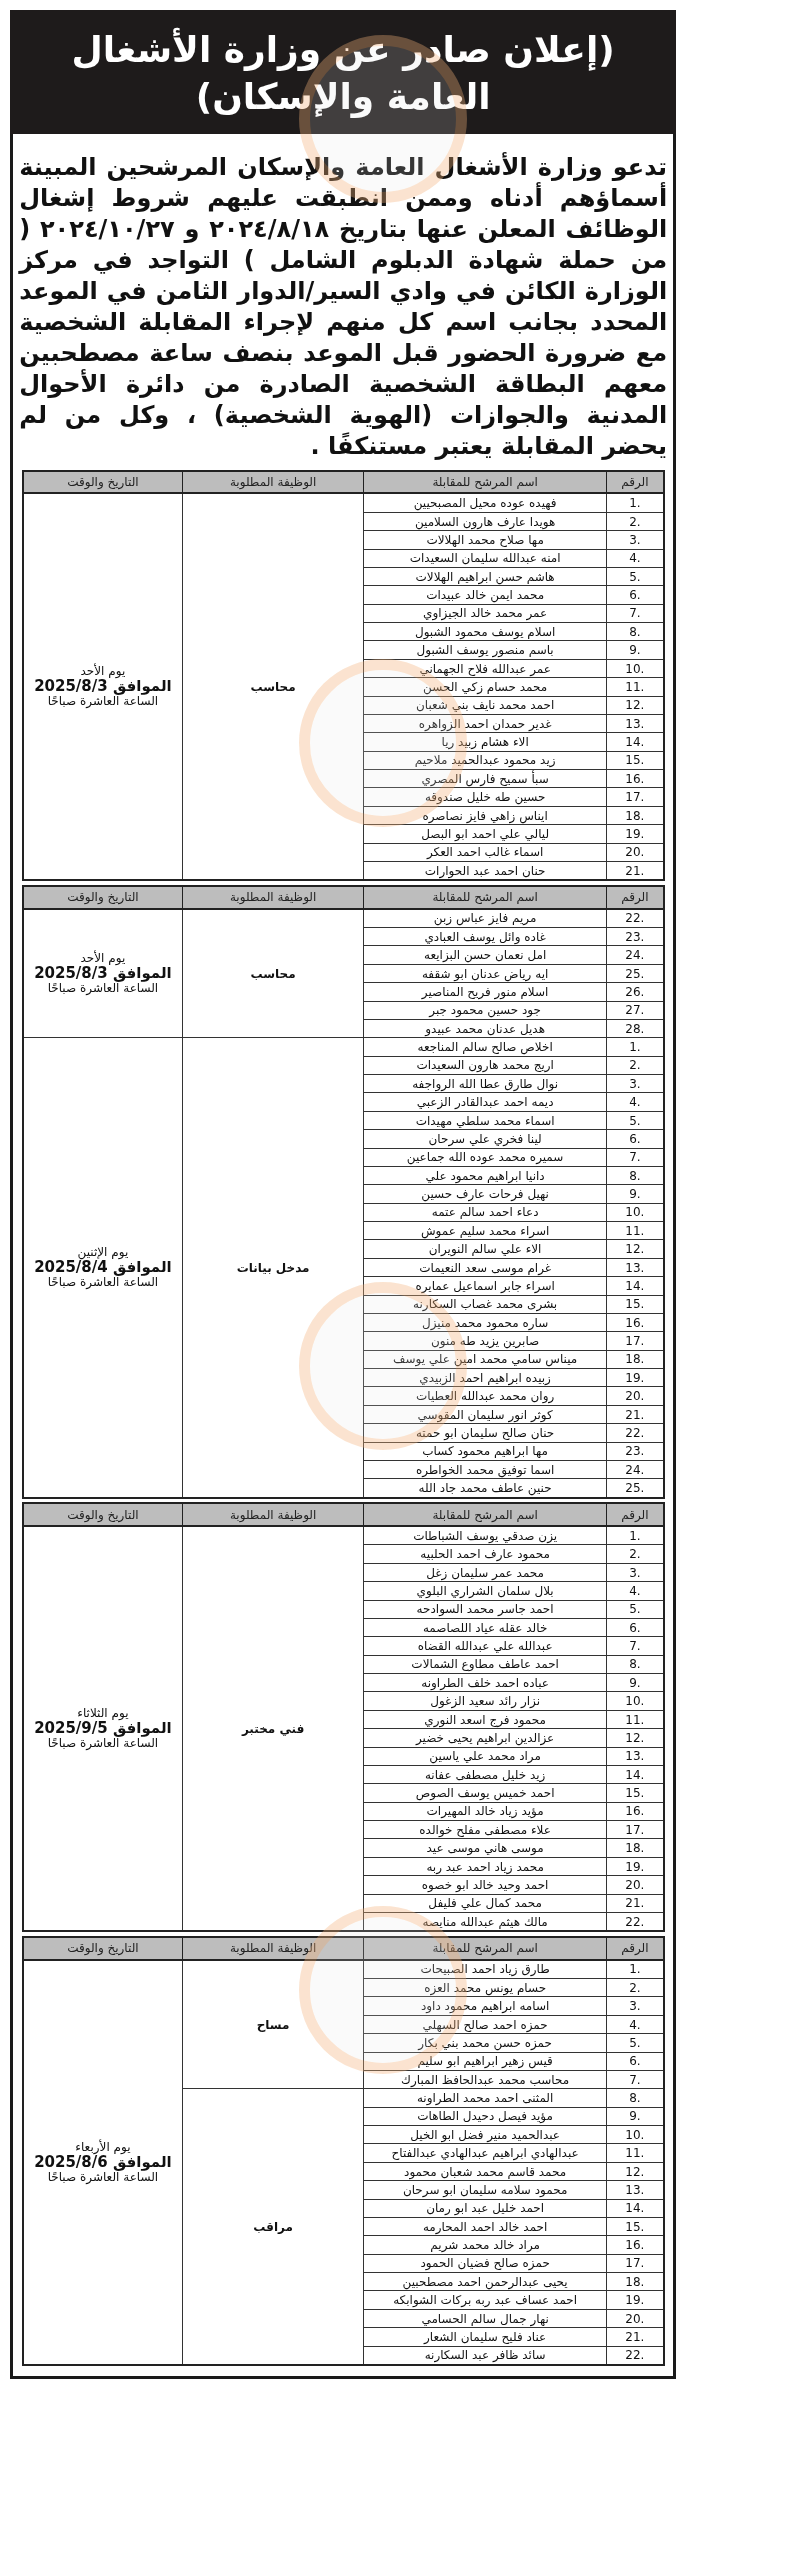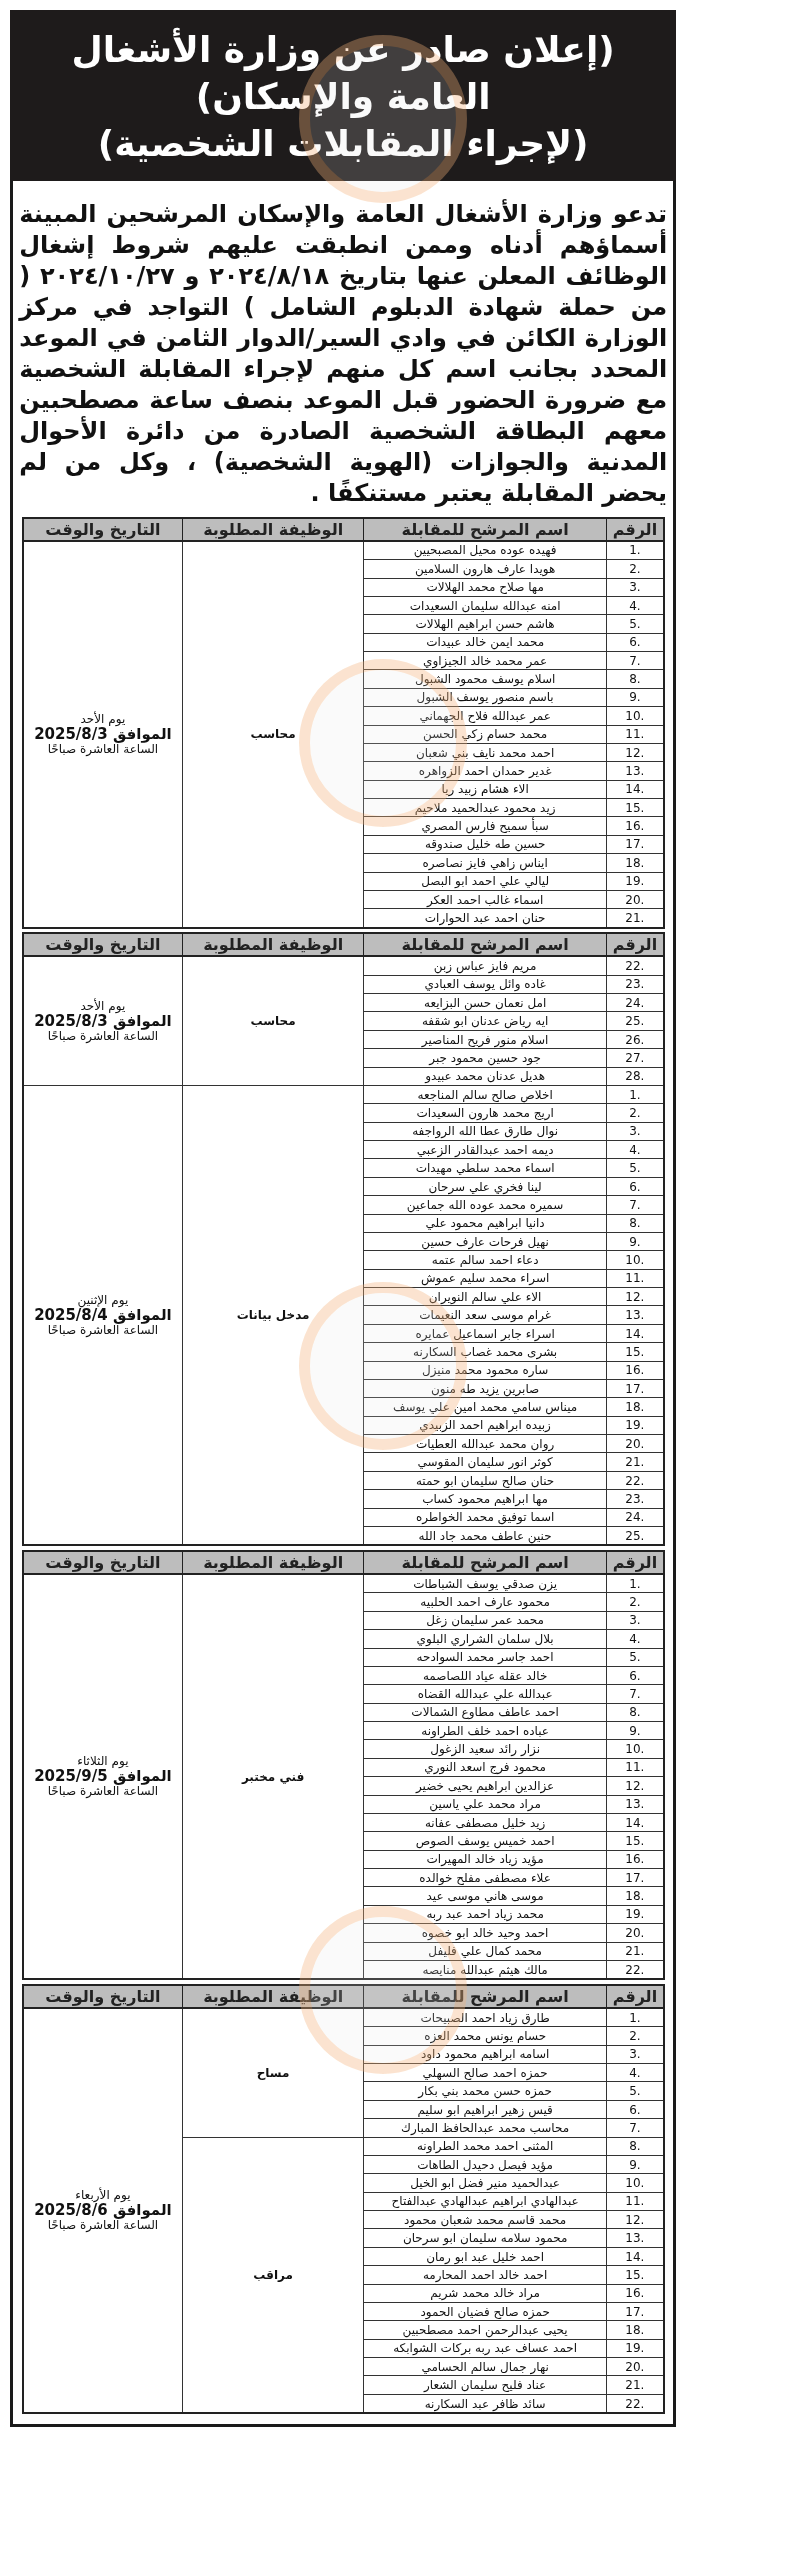--- a/index.html
+++ b/index.html
@@ -4,41 +4,40 @@
 <style>
   html, body { margin: 0; padding: 0; background: #ffffff; }
   body { width: 793px; font-family: "DejaVu Sans", sans-serif; color: #111; }
   .page { position: relative; width: 685px; box-sizing: border-box; padding: 10px 0 12.5px 0; }
   .frame { margin: 0 8.7px 0 10px; border: 3.1px solid #1a1a1a; border-top: none; position: relative; background: #fff; }
   .title-block { background: #1e1b1b; color: #fff; text-align: center; padding: 16px 6.2px 13.7px 6.2px; margin: 0 -3.1px; }
   .title-line { font-family: "DejaVu Sans", sans-serif; font-weight: bold; font-size: 36px; line-height: 47px; direction: rtl; }
   .intro { direction: rtl; text-align: justify; font-weight: bold; font-size: 24px; line-height: 31px; padding: 18.7px 6.2px 3.7px 6.2px; text-align-last: right; }
   .tables { padding: 3.7px 8.7px 6.2px 8.7px; }
   table.sched { width: 100%; border-collapse: collapse; direction: rtl; margin-bottom: 3.7px; border: 2.5px solid #222; table-layout: fixed; }
-  table.sched th { background: #bdbdbd; font-weight: bold; font-size: 16px; height: 18.7px; border: 1.2px solid #222; border-bottom: 2.5px solid #222; color: #222; }
+  table.sched th { background: #bdbdbd; font-weight: normal; font-size: 12px; height: 18.7px; border: 1.2px solid #222; border-bottom: 2.5px solid #222; color: #222; }
   table.sched td { border: 0.9px solid #333; font-size: 12px; text-align: center; height: 15px; padding: 1.2px 2.5px; white-space: nowrap; overflow: hidden; }
   td.num { direction: ltr; text-align: center; font-size: 12px; }
   td.job { font-size: 12.5px; font-weight: bold; vertical-align: middle; background: transparent; }
   td.dt { font-size: 12px; vertical-align: middle; line-height: 15px; margin-top: 12px; }
   td.dt .d2 { font-weight: bold; font-size: 15px; }
   col.c-num { width: 57px; }
   col.c-name { width: 243px; }
   col.c-job { width: 181px; }
   col.c-dt { width: auto; }
   .wm-clock { position: absolute; width: 168px; height: 168px; border-radius: 50%; border: 11.2px solid #f4b27a; opacity: 0.35; pointer-events: none; box-sizing: border-box; background: rgba(230,230,230,0.5); }
 </style>
 </head>
 <body>
 
 <div class="page">
   <div class="frame">
 
     <div class="title-block">
       <div class="title-line">(إعلان صادر عن وزارة الأشغال العامة والإسكان)</div>
-      <div class="title-line">(لإجراء المقابلات الشخصية)</div>
     </div>
 
     <div class="intro">تدعو وزارة الأشغال العامة والإسكان المرشحين المبينة أسماؤهم أدناه وممن انطبقت عليهم شروط إشغال الوظائف المعلن عنها بتاريخ ٢٠٢٤/٨/١٨ و ٢٠٢٤/١٠/٢٧ ( من حملة شهادة الدبلوم الشامل ) التواجد في مركز الوزارة الكائن في وادي السير/الدوار الثامن في الموعد المحدد بجانب اسم كل منهم لإجراء المقابلة الشخصية مع ضرورة الحضور قبل الموعد بنصف ساعة مصطحبين معهم البطاقة الشخصية الصادرة من دائرة الأحوال المدنية والجوازات (الهوية الشخصية) ، وكل من لم يحضر المقابلة يعتبر مستنكفًا .</div>
 
     <div class="tables" id="tables">
         <table class="sched">
           <colgroup>
             <col class="c-num">
             <col class="c-name">
             <col class="c-job">

